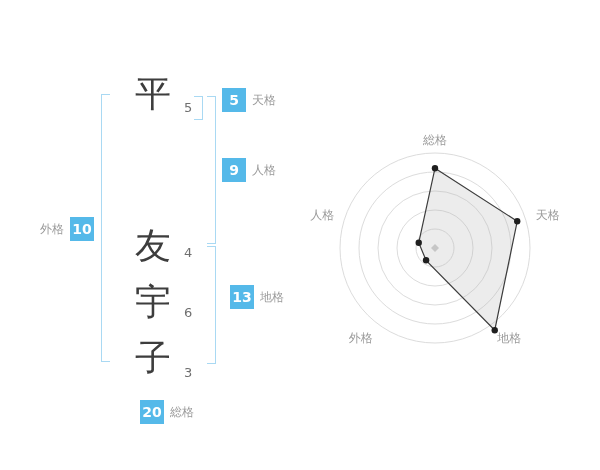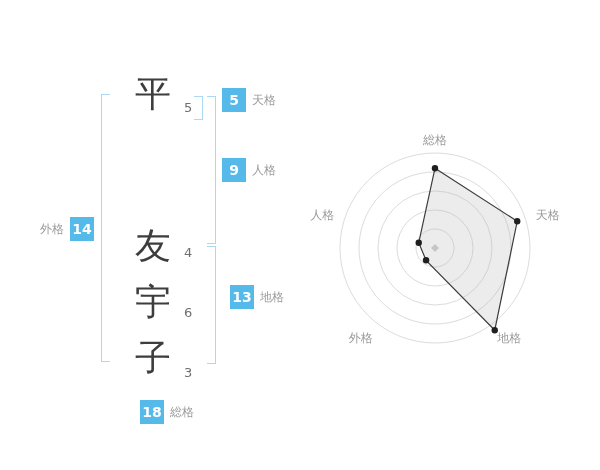--- a/index.html
+++ b/index.html
@@ -55,24 +55,24 @@
   <div class="badge-group" style="left:222px;top:158px">
     <span class="badge">9</span>
     <span class="badge-label">人格</span>
   </div>
   <div class="badge-group" style="left:230px;top:285px">
     <span class="badge">13</span>
     <span class="badge-label">地格</span>
   </div>
   <div class="badge-group" style="left:40px;top:217px">
     <span class="badge-label">外格</span>
-    <span class="badge">14</span>
+    <span class="badge">10</span>
   </div>
   <div class="badge-group" style="left:140px;top:400px">
-    <span class="badge">18</span>
+    <span class="badge">20</span>
     <span class="badge-label">総格</span>
   </div>
 
   <svg id="radar" width="300" height="250" viewBox="0 0 300 250">
       <circle cx="145" cy="138" r="95" fill="none" stroke="#dcdcdc" stroke-width="1"></circle>
       <circle cx="145" cy="138" r="76" fill="none" stroke="#dcdcdc" stroke-width="1"></circle>
       <circle cx="145" cy="138" r="57" fill="none" stroke="#dcdcdc" stroke-width="1"></circle>
       <circle cx="145" cy="138" r="38" fill="none" stroke="#dcdcdc" stroke-width="1"></circle>
       <circle cx="145" cy="138" r="19" fill="none" stroke="#dcdcdc" stroke-width="1"></circle>
       <polygon points="145,58.2 227.218835833716,111.2854808362858 204.7483708955299,220.2365774782134 136.0656641651544,150.2970583144992 128.7369335713529,132.7158093961884" fill="rgba(180,180,180,0.25)" stroke="#3c3c3c" stroke-width="1.2"></polygon>

